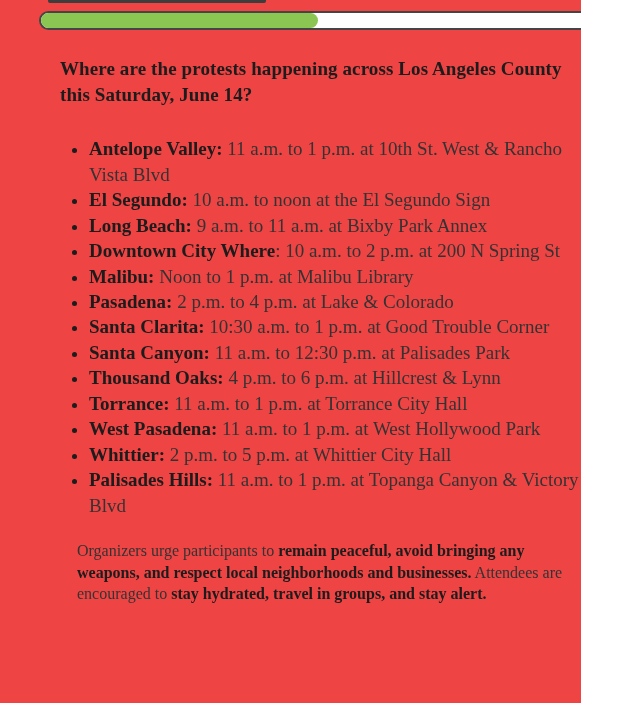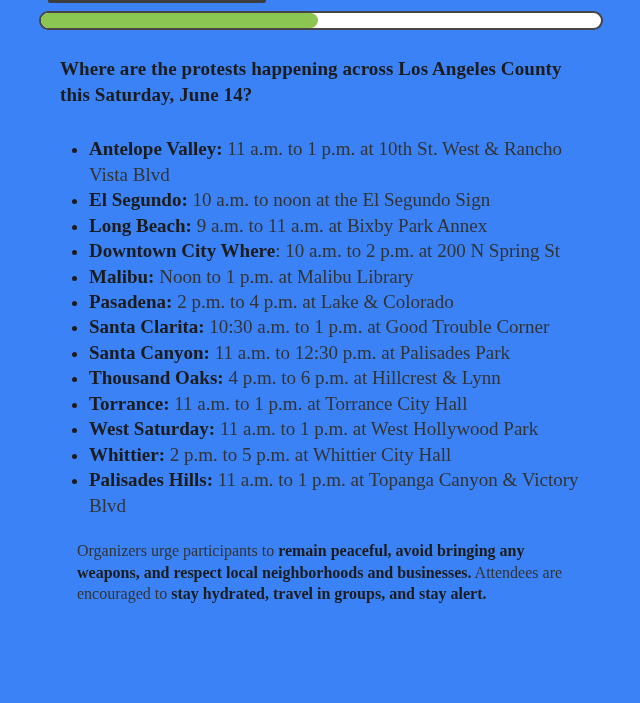--- a/index.html
+++ b/index.html
@@ -3,23 +3,23 @@
 <meta charset="utf-8">
 <style>
   html, body {
     margin: 0;
     padding: 0;
     background: #ffffff;
     font-family: "Liberation Serif", "DejaVu Serif", serif;
   }
   .page {
     position: relative;
-    width: 640px;
+    width: 581px;
     height: 703px;
-    background: #3b82f6;
+    background: #ef4444;
     overflow: hidden;
   }
   
   .top-strip {
     position: absolute;
     top: 0;
     left: 48px;
     width: 218px;
     height: 3px;
     background: #3d3d3d;
@@ -106,21 +106,21 @@
       <li><span class="loc-label">Antelope Valley:</span><span> 11 a.m. to 1 p.m. at 10th St. West &amp; Rancho Vista Blvd</span></li>
       <li><span class="loc-label">El Segundo:</span><span> 10 a.m. to noon at the El Segundo Sign</span></li>
       <li><span class="loc-label">Long Beach:</span><span> 9 a.m. to 11 a.m. at Bixby Park Annex</span></li>
       <li><span class="loc-label">Downtown City Where</span><span>: 10 a.m. to 2 p.m. at 200 N Spring St</span></li>
       <li><span class="loc-label">Malibu:</span><span> Noon to 1 p.m. at Malibu Library</span></li>
       <li><span class="loc-label">Pasadena:</span><span> 2 p.m. to 4 p.m. at Lake &amp; Colorado</span></li>
       <li><span class="loc-label">Santa Clarita:</span><span> 10:30 a.m. to 1 p.m. at Good Trouble Corner</span></li>
       <li><span class="loc-label">Santa Canyon:</span><span> 11 a.m. to 12:30 p.m. at Palisades Park</span></li>
       <li><span class="loc-label">Thousand Oaks:</span><span> 4 p.m. to 6 p.m. at Hillcrest &amp; Lynn</span></li>
       <li><span class="loc-label">Torrance:</span><span> 11 a.m. to 1 p.m. at Torrance City Hall</span></li>
-      <li><span class="loc-label">West Saturday:</span><span> 11 a.m. to 1 p.m. at West Hollywood Park</span></li>
+      <li><span class="loc-label">West Pasadena:</span><span> 11 a.m. to 1 p.m. at West Hollywood Park</span></li>
       <li><span class="loc-label">Whittier:</span><span> 2 p.m. to 5 p.m. at Whittier City Hall</span></li>
       <li><span class="loc-label">Palisades Hills:</span><span> 11 a.m. to 1 p.m. at Topanga Canyon &amp; Victory Blvd</span></li>
     </ul>
 
     <p class="footer-para"><span>Organizers urge participants to </span><strong>remain peaceful, avoid bringing any weapons, and respect local neighborhoods and businesses.</strong><span> Attendees are encouraged to </span><strong>stay hydrated, travel in groups, and stay alert.</strong></p>
 
   </div>
 </div>
 
 </body></html>

